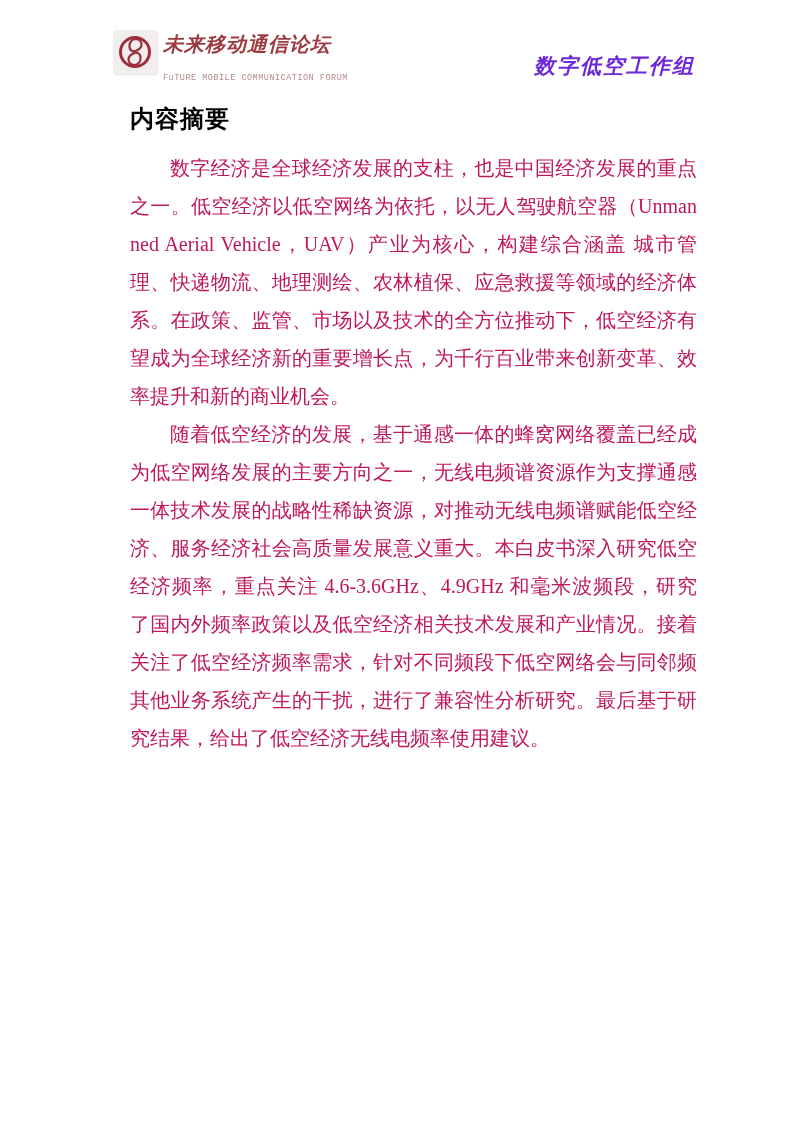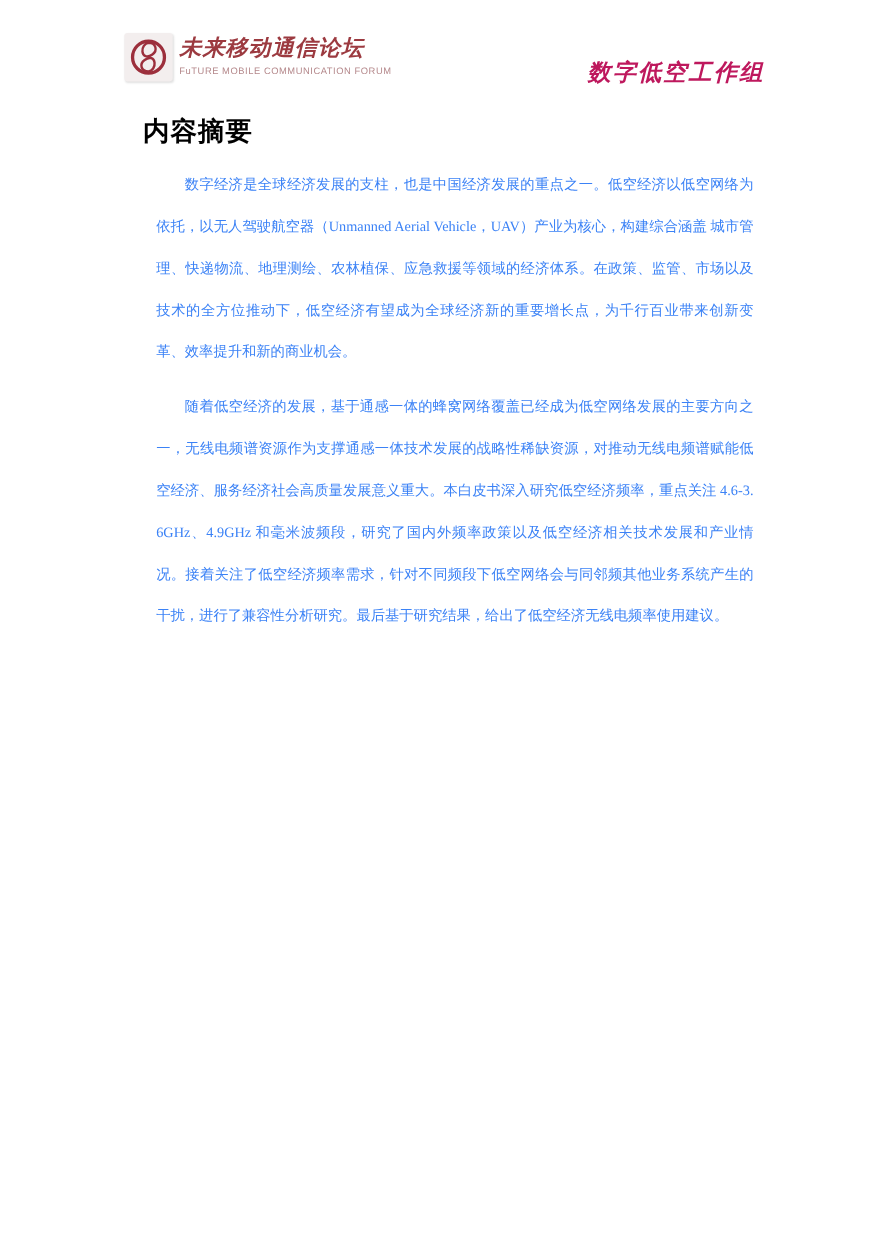--- a/index.html
+++ b/index.html
@@ -49,22 +49,22 @@
   .logo-cn {
     font-size: 20px;
     font-weight: bold;
     letter-spacing: 1px;
     font-style: italic;
     line-height: 1.1;
   }
   .logo-en {
     font-size: 8.5px;
     letter-spacing: 0.5px;
-    margin-top: 4px;
-    font-family: Liberation Sans, sans-serif;
+    margin-top: 18px;
+    font-family: Liberation Mono, monospace;
   }
   .workgroup {
     font-size: 21px;
     font-weight: bold;
     font-style: italic;
     letter-spacing: 2px;
     padding-top: 22px;
     white-space: nowrap;
   }
 
@@ -77,24 +77,24 @@
   }
   .heading {
     margin: 0 0 14px 0;
     font-size: 24px;
     font-weight: bold;
     color: #000000;
     letter-spacing: 1px;
     font-family: "Liberation Sans", "DejaVu Sans", sans-serif;
   }
   .para {
-    margin: 12px;
-    font-size: 13px;
+    margin: 0;
+    font-size: 20px;
     line-height: 38px;
-    color: #3b82f6;
+    color: #be185d;
     text-align: justify;
     text-indent: 2em;
     word-break: break-all;
   }
 </style>
 </head>
 <body>
 
 <div class="page">
 
@@ -105,21 +105,21 @@
           <circle cx="22" cy="22" r="14.5" fill="none" stroke="#9c2f3c" stroke-width="3"></circle>
           <path d="M22 9 C 29 9 30.5 16 25.5 19.5 C 20.5 23 17 21 16.5 17 C 16 13 18.5 9.5 22 9 Z" fill="none" stroke="#9c2f3c" stroke-width="2.2" stroke-linecap="round"></path>
           <path d="M22 35 C 15 35 13.5 28 18.5 24.5 C 23.5 21 27 23 27.5 27 C 28 31 25.5 34.5 22 35 Z" fill="none" stroke="#9c2f3c" stroke-width="2.2" stroke-linecap="round"></path>
         </svg>
       </span>
       <span class="logo-textblock">
         <span class="logo-cn" style="color:#9c3a40">未来移动通信论坛</span>
         <span class="logo-en" style="color:#b5898c">FuTURE MOBILE COMMUNICATION FORUM</span>
       </span>
     </div>
-    <div class="workgroup" style="color:#be185d">数字低空工作组</div>
+    <div class="workgroup" style="color:#6d28d9">数字低空工作组</div>
   </div>
 
   <div class="content">
     <h1 class="heading">内容摘要</h1>
     <p class="para">数字经济是全球经济发展的支柱，也是中国经济发展的重点之一。低空经济以低空网络为依托，以无人驾驶航空器（Unmanned Aerial Vehicle，UAV）产业为核心，构建综合涵盖 城市管理、快递物流、地理测绘、农林植保、应急救援等领域的经济体系。在政策、监管、市场以及技术的全方位推动下，低空经济有望成为全球经济新的重要增长点，为千行百业带来创新变革、效率提升和新的商业机会。</p>
     <p class="para">随着低空经济的发展，基于通感一体的蜂窝网络覆盖已经成为低空网络发展的主要方向之一，无线电频谱资源作为支撑通感一体技术发展的战略性稀缺资源，对推动无线电频谱赋能低空经济、服务经济社会高质量发展意义重大。本白皮书深入研究低空经济频率，重点关注 4.6-3.6GHz、4.9GHz 和毫米波频段，研究了国内外频率政策以及低空经济相关技术发展和产业情况。接着关注了低空经济频率需求，针对不同频段下低空网络会与同邻频其他业务系统产生的干扰，进行了兼容性分析研究。最后基于研究结果，给出了低空经济无线电频率使用建议。</p>
   </div>
 
 </div>
 

